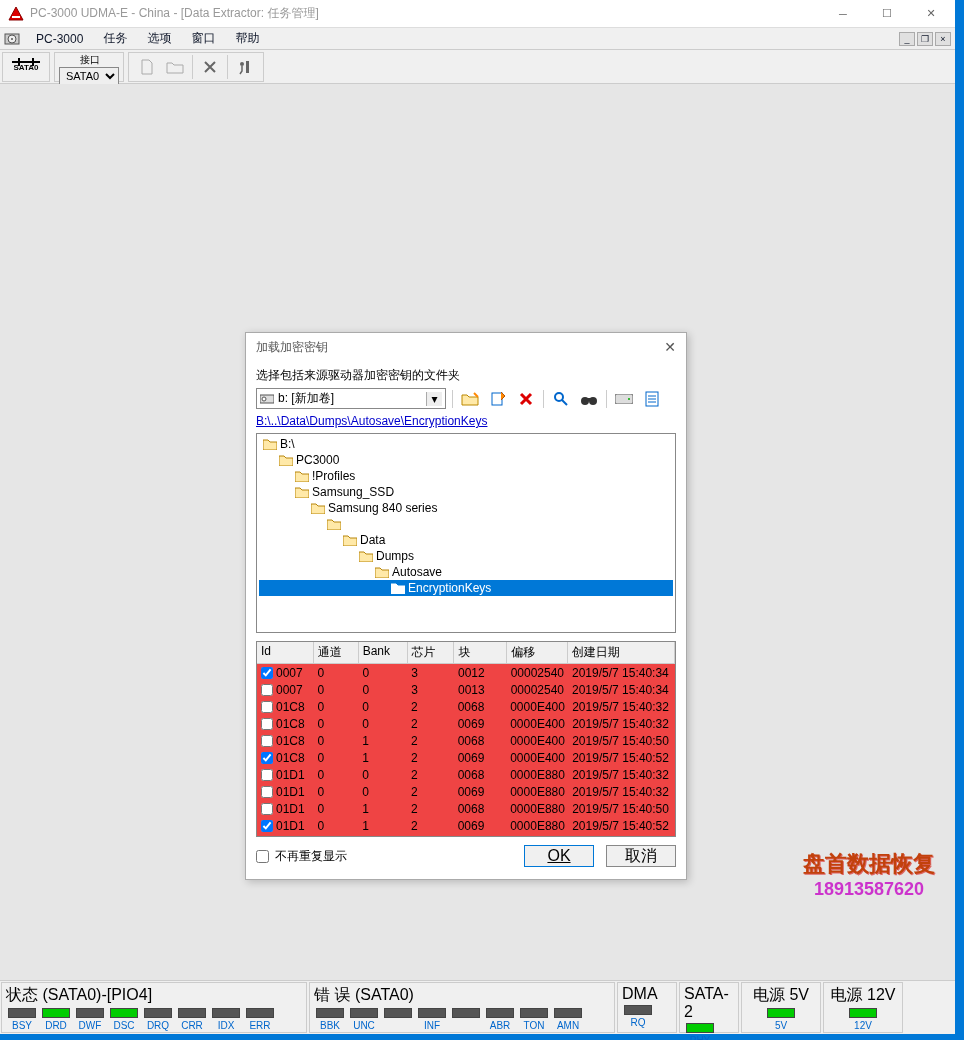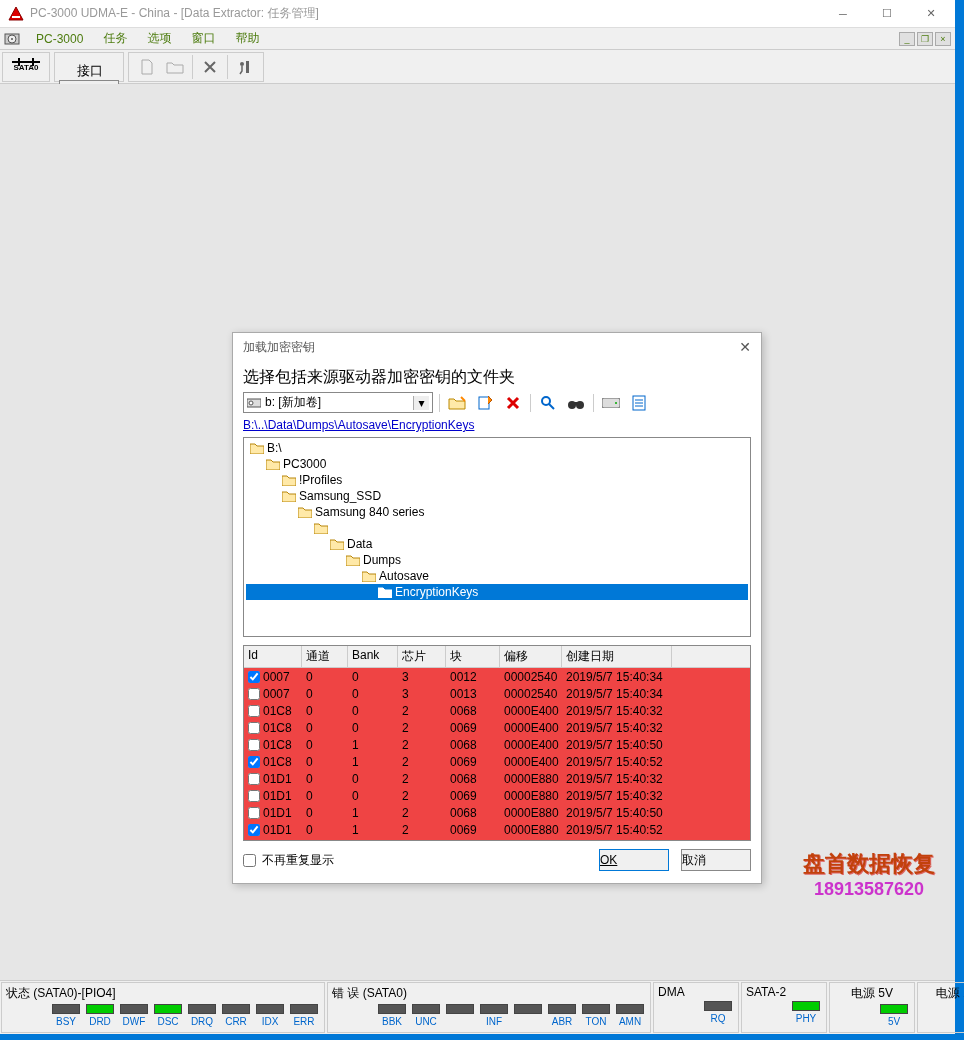--- a/index.html
+++ b/index.html
@@ -5,46 +5,46 @@
 * { margin: 0; padding: 0; box-sizing: border-box; font-family: "Microsoft YaHei", "Segoe UI", Tahoma, sans-serif; }
 body { width: 964px; height: 1040px; background: #0078d7; position: relative; overflow: hidden; }
 
 .main-window { width: 955px; height: 1034px; background: #e6e6e6; display: flex; flex-direction: column; }
 
 .titlebar { height: 28px; background: #fff; display: flex; align-items: center; padding: 12px 2px; border-bottom: 1px solid #ddd; }
 .titlebar .app-icon { width: 16px; height: 16px; margin: 0 6px; }
 .titlebar .title { flex: 1; color: #999; font-size: 12px; }
 .titlebar .win-btn { width: 44px; height: 28px; display: flex; align-items: center; justify-content: center; color: #666; font-size: 11px; }
 
-.menubar { height: 22px; background: #f0f0f0; display: flex; align-items: center; padding: 0 4px; font-size: 12px; color: #4d7c0f; border-bottom: 1px solid #ccc; }
+.menubar { height: 22px; background: #f0f0f0; display: flex; align-items: center; padding: 0 4px; font-size: 12px; color: #0f172a; border-bottom: 1px solid #ccc; }
 .menubar .menu-icon { width: 16px; height: 16px; margin-right: 6px; }
 .menubar .menu-item { padding: 2px 10px; }
 .menubar .mdi-btns { margin-left: auto; display: flex; gap: 2px; }
 .menubar .mdi-btn { width: 16px; height: 14px; background: #e0e0e0; border: 1px solid #aaa; font-size: 9px; display: flex; align-items: center; justify-content: center; }
 
 .toolbar { height: 34px; background: #f0f0f0; display: flex; align-items: center; border-bottom: 1px solid #ccc; padding: 2px; }
 .tool-group { display: flex; align-items: center; height: 30px; border: 1px solid #ccc; margin-right: 4px; padding: 0 4px; }
 .sata-chip { width: 38px; height: 28px; display: flex; flex-direction: column; align-items: center; justify-content: center; font-size: 8px; font-weight: bold; }
 .sata-chip .chip-line { width: 28px; height: 2px; background: #000; position: relative; }
 .sata-chip .chip-line::before, .sata-chip .chip-line::after { content: ''; position: absolute; width: 2px; height: 8px; background: #000; top: -3px; }
 .sata-chip .chip-line::before { left: 6px; }
 .sata-chip .chip-line::after { right: 6px; }
 .port-group { display: flex; flex-direction: column; font-size: 11px; }
-.port-group .port-label { font-size: 13px; padding-left: 2px; margin-top: 9px; }
+.port-group .port-label { font-size: 10px; padding-left: 2px; }
 .port-select { font-size: 11px; border: 1px solid #888; padding: 1px 2px; }
 .tool-btn { width: 28px; height: 26px; display: flex; align-items: center; justify-content: center; color: #888; }
 .tool-sep { width: 1px; height: 24px; background: #ccc; margin: 0 3px; }
 
 .workspace { flex: 1; background: #e6e6e6; position: relative; }
 
-.dialog { position: absolute; left: 232px; top: 248px; width: 530px; background: #fff; border: 1px solid #aaa; box-shadow: 2px 2px 8px rgba(0,0,0,0.2); }
+.dialog { position: absolute; left: 245px; top: 248px; width: 442px; background: #fff; border: 1px solid #aaa; box-shadow: 2px 2px 8px rgba(0,0,0,0.2); }
 .dialog-title { height: 28px; display: flex; align-items: center; padding: 0 10px; font-size: 12px; color: #555; }
 .dialog-title .close-x { margin-left: auto; font-size: 14px; color: #555; }
 .dialog-body { padding: 6px 10px 10px; }
-.dialog-instr { font-size: 16px; margin-bottom: 4px; }
+.dialog-instr { font-size: 12px; margin-bottom: 4px; }
 
 .drive-row { display: flex; align-items: center; gap: 6px; margin-bottom: 2px; }
 .drive-select { flex: 0 0 190px; display: flex; align-items: center; border: 1px solid #888; font-size: 12px; padding: 1px 3px; background: #fff; }
 .drive-select .disk-icon { width: 14px; height: 12px; margin-right: 4px; }
 .drive-select .dd-arrow { margin-left: auto; width: 16px; text-align: center; background: #eee; border-left: 1px solid #aaa; }
 .tb-sep { width: 1px; height: 18px; background: #ccc; }
 .icon-btn { width: 22px; height: 20px; display: flex; align-items: center; justify-content: center; }
 
 .path-link { color: #0000cc; font-size: 12px; text-decoration: underline; margin-top: 2px; display: inline-block; }
 
@@ -59,31 +59,31 @@
 .grid-body { height: 172px; overflow-y: scroll; }
 .grid-row { display: flex; height: 17px; align-items: center; }
 .grid-row .gc { padding: 0 4px; font-size: 12px; }
 .gc-check { width: 58px; display: flex; align-items: center; gap: 3px; }
 .gc-check input { width: 12px; height: 12px; }
 .col-id { width: 58px; } .col-ch { width: 46px; } .col-bank { width: 50px; } .col-chip { width: 48px; }
 .col-block { width: 54px; } .col-offset { width: 62px; } .col-date { width: 110px; }
 
 .dialog-footer { display: flex; align-items: center; padding: 8px 0 2px; }
 .no-repeat { display: flex; align-items: center; gap: 6px; font-size: 12px; }
-.dlg-btn { width: 70px; height: 22px; border: 1px solid #888; background: #f0f0f0; font-size: 12px; line-height: 20px; }
+.dlg-btn { width: 70px; height: 22px; border: 1px solid #888; background: #f0f0f0; font-size: 16px; text-align: center; line-height: 20px; }
 .dlg-btn.default { border: 1px solid #0078d7; }
 
 .watermark { position: absolute; right: 20px; bottom: 80px; text-align: center; font-size: 22px; font-weight: bold; }
 .watermark .wm1 { color: #c2410c; text-shadow: 1px 1px 0 #d66; }
 .watermark .wm2 { color: #c3c; font-size: 18px; }
 
 .status-area { height: 54px; background: #f0f0f0; border-top: 1px solid #ccc; display: flex; font-size: 11px; }
 .status-block { border: 1px solid #ccc; margin: 1px; padding: 2px 4px; display: flex; flex-direction: column; }
-.status-label { font-size: 12px; margin-bottom: 2px; }
-.led-row { display: flex; gap: 2px; margin-left: 44px; }
+.status-label { font-size: 16px; margin-bottom: 2px; }
+.led-row { display: flex; gap: 2px; }
 .led-cell { display: flex; flex-direction: column; align-items: center; width: 32px; }
 .led { width: 28px; height: 10px; border: 1px solid #444; }
 .led.green { background: #0c0; } .led.off { background: #555; }
 .led-lbl { font-size: 10px; color: #06c; margin-top: 2px; }
 svg { display: block; }
 </style>
 </head>
 <body>
 
 <div class="main-window">

